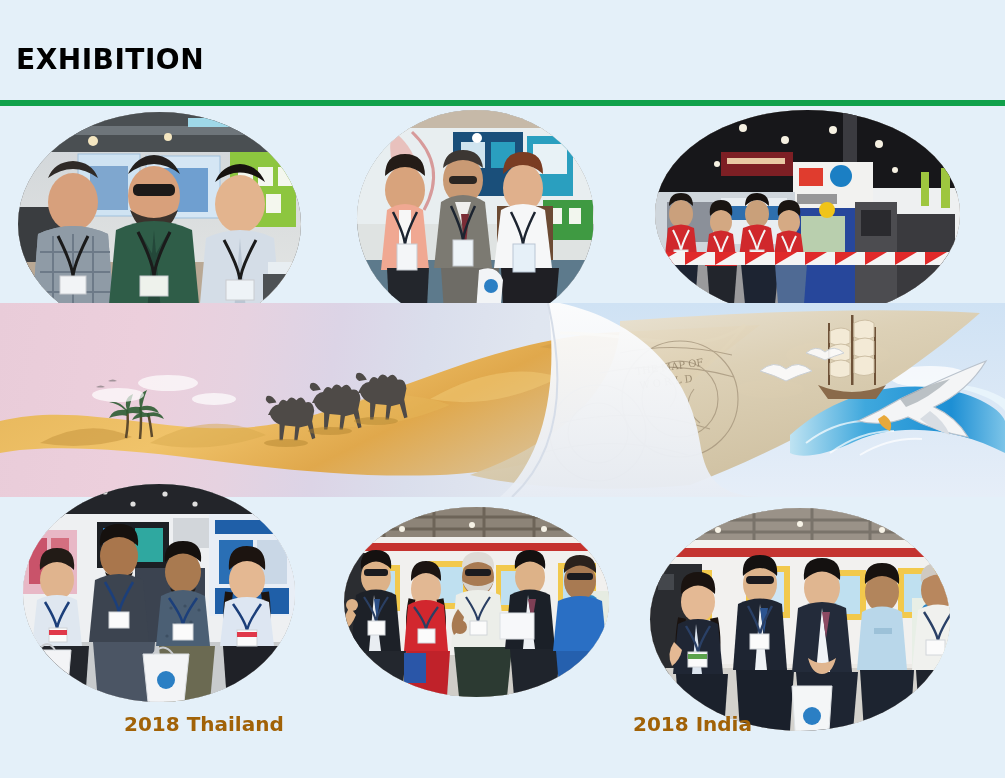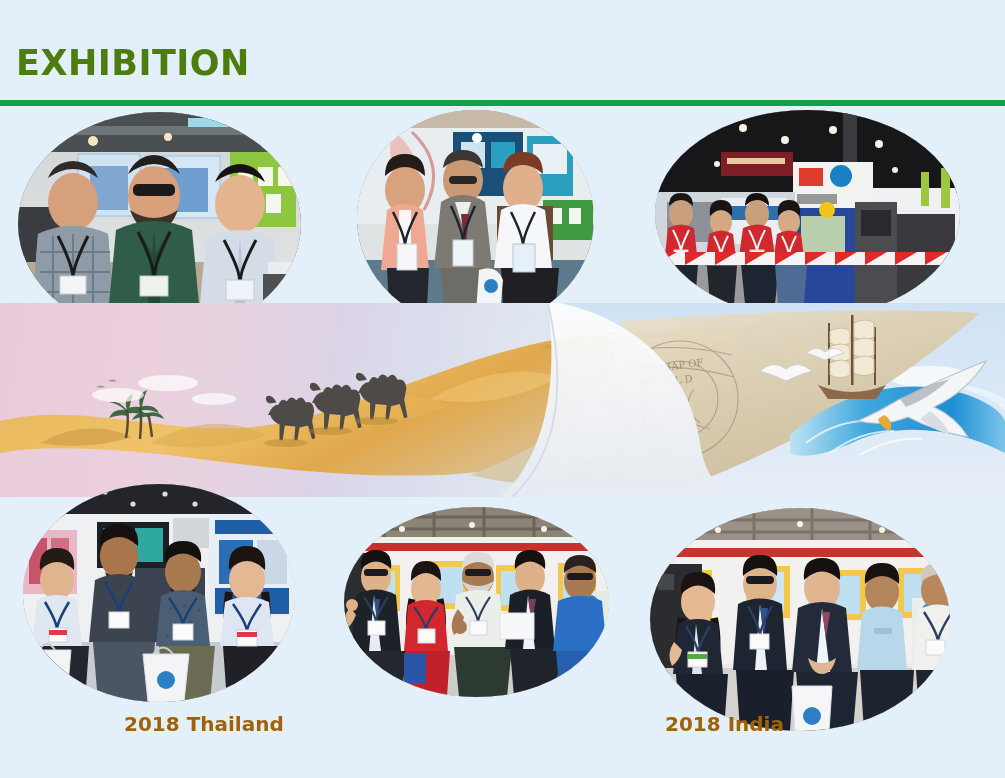--- a/index.html
+++ b/index.html
@@ -8,22 +8,22 @@
     width:1005px;height:778px;
     background:#e4f0f9;
     font-family:"DejaVu Sans","Liberation Sans",sans-serif;
     overflow:hidden;position:relative;
   }
   .page{position:relative;width:1005px;height:778px;overflow:hidden;background:#e4f0f9;}
 
   
   .title{
     position:absolute;left:16px;top:46px;
-    font-size:35px;font-weight:bold;letter-spacing:0.5px;
-    color:#4d7c0f;line-height:1;
+    font-size:28px;font-weight:bold;letter-spacing:0.5px;
+    color:#000000;line-height:1;
     font-family:"DejaVu Sans","Liberation Sans",sans-serif;
   }
   .rule{
     position:absolute;left:0;top:100px;width:1005px;height:6px;
     background:#10a14b;
   }
 
   
   .band{
     position:absolute;left:0;top:303px;width:1005px;height:194px;
@@ -695,15 +695,15 @@
             <rect x="100" y="126" width="19" height="15"></rect>
           <rect x="276" y="132" width="19" height="15"></rect>
         </g>
         <rect x="38" y="146" width="19" height="5" fill="#5ba24c"></rect>
 
         <path d="M142 178 h40 l-3 45 h-34z" fill="#f4f6f7" stroke="#dde1e4"></path>
         <circle cx="162" cy="208" r="9" fill="#2b7fc4"></circle>
       </svg>
     </div>
   </div>
-  <div class="caption" style="left:633px;top:714px;margin-left:32px;">2018 India</div>
+  <div class="caption" style="left:633px;top:714px;">2018 India</div>
 
 </div>
 
 </body></html>

